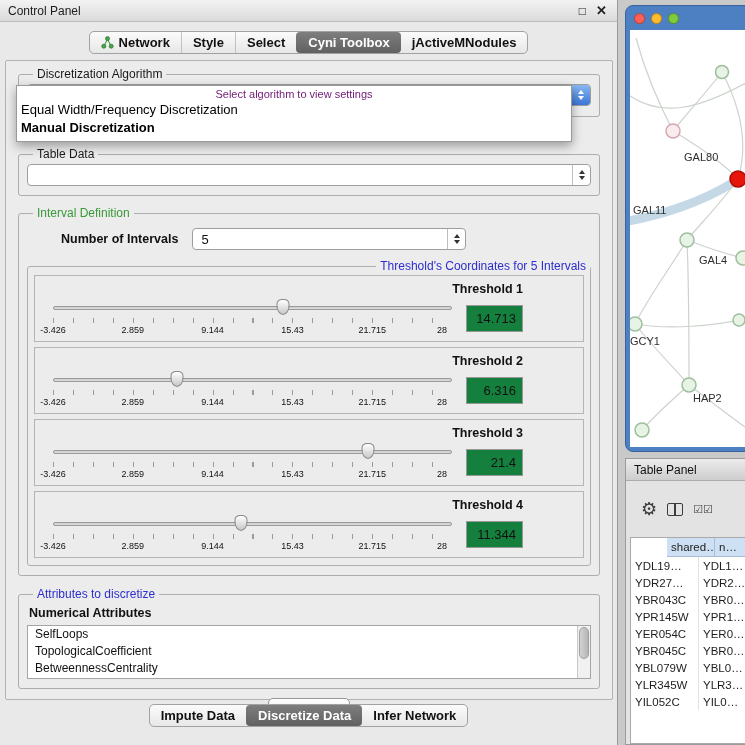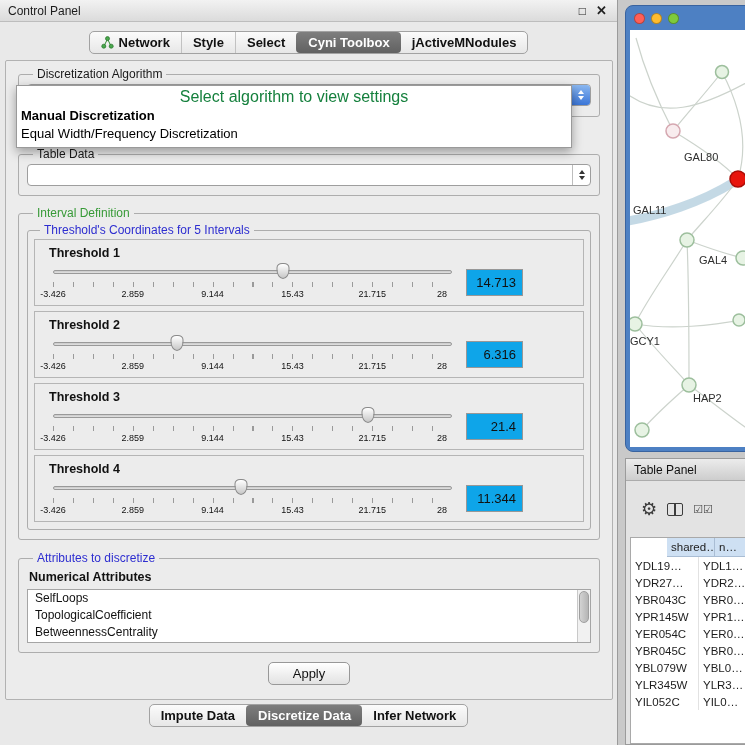--- a/index.html
+++ b/index.html
@@ -36,42 +36,42 @@
   .arrow-down { width:0; height:0; border-left:3.5px solid transparent; border-right:3.5px solid transparent; border-top:4.5px solid #333; }
   .stepper.blue { background:linear-gradient(#8ab7f0,#3b76d8); border-left:none; border-radius:0 3px 3px 0; }
   .stepper.blue .arrow-up { border-bottom-color:#fff; }
   .stepper.blue .arrow-down { border-top-color:#fff; }
 
   .fs-algo { margin-top:6px; height:50px; }
   .fs-tabledata { margin-top:30px; }
 
   
   .algo-dropdown { position:absolute; left:10px; top:24px; width:556px; background:#fff; border:1px solid #9a9a9a; box-shadow:0 4px 10px rgba(0,0,0,.35); z-index:5; padding-bottom:4px; }
-  .dropdown-hint { font-size:16px; color:#15803d; text-align:center; padding:2px 0 1px; }
+  .dropdown-hint { font-size:11px; color:#701a75; text-align:center; padding:2px 0 1px; }
   .dropdown-option { font-size:13px; color:#000; padding:1px 4px; line-height:16px; }
   .option-bold { font-weight:bold; }
 
   .fs-interval { margin-top:10px; }
   .num-row { display:flex; align-items:center; margin:5px 0 9px 34px; }
   .num-row .lbl { font-weight:bold; font-size:12.5px; margin-right:14px; color:#111; }
   .num-combo { width:274px; }
 
-  .fs-thresholds { margin:0; padding:2px 6px 2px; }
+  .fs-thresholds { margin:0; padding:2px 6px 2px;text-align:right; }
   .threshold-panel { border:1px solid #b5b5b5; background:#ececec; padding:6px 60px 3px 12px; margin-bottom:5px; }
   .threshold-label { font-weight:bold; font-size:12.5px; color:#111; margin-left:2px; }
   .threshold-row { display:flex; align-items:center; margin-top:2px; }
   .slider { flex:1; position:relative; height:40px; margin:0 14px 0 6px; }
   .slider-track { position:absolute; left:0; right:0; top:8px; height:4px; background:linear-gradient(#c9c9c9,#e2e2e2); border:1px solid #999; border-radius:2px; }
   .slider-thumb { position:absolute; top:1px; width:13px; height:16px; transform:translateX(-50%); background:linear-gradient(#ffffff,#c7c7c7); border:1px solid #8a8a8a; border-radius:6px 6px 7px 7px / 5px 5px 10px 10px; z-index:2; }
   .slider-ticks { position:absolute; left:0; right:0; top:20px; height:5px; background:repeating-linear-gradient(to right,#9a9a9a 0 1px,transparent 1px 5%); }
   .slider-scale { position:absolute; left:0; right:0; top:27px; height:11px; font-size:9px; color:#111; }
   .slider-scale span { position:absolute; top:0; transform:translateX(-50%); }
   .s0 { left:0; transform:none; } .s1 { left:20%; } .s2 { left:40%; } .s3 { left:60%; } .s4 { left:80%; }
   .s5 { left:auto; right:0; transform:none; }
-  .value-box { width:57px; height:27px; background:#0ea5e9; border:1px solid #979797; font-size:13px; color:#111; display:flex; align-items:center; justify-content:flex-end; padding:0 6px; flex:none; }
+  .value-box { width:57px; height:27px; background:#15803d; border:1px solid #979797; font-size:13px; color:#111; display:flex; align-items:center; justify-content:flex-end; padding:0 6px; flex:none; }
 
   .fs-attrs { margin-top:11px; }
   .attr-label { font-weight:bold; font-size:12.5px; color:#111; margin:2px 0 5px 2px; }
   .attr-list { position:relative; height:54px; background:#fff; border:1px solid #a5a5a5; overflow:hidden; padding-right:29px; }
   .attr-item { font-size:12px; color:#111; padding:1px 7px; line-height:15px; }
   .attr-scrollbar { position:absolute; right:0; top:0; bottom:0; width:13px; background:#f1f1f1; border-left:1px solid #c9c9c9; }
   .attr-scroll-thumb { position:absolute; left:1px; right:1px; top:1px; height:62%; background:linear-gradient(to right,#d3d3d3,#b5b5b5); border:1px solid #9f9f9f; border-radius:6px; }
 
   .apply-row { text-align:center; margin-top:9px; }
   .apply-btn { font-family:inherit; font-size:13px; color:#111; padding:3px 24px; border:1px solid #989898; border-radius:5px; background:linear-gradient(#ffffff,#e2e2e2); }
@@ -152,37 +152,47 @@
           <span></span>
           <span class="stepper blue">
             <span class="arrow-up"></span>
             <span class="arrow-down"></span>
           </span>
         </div>
       </fieldset>
 
       <div class="algo-dropdown">
         <div class="dropdown-hint">Select algorithm to view settings</div>
+        <div class="dropdown-option">Equal Width/Frequency Discretization</div>
         <div class="dropdown-option option-bold">Manual Discretization</div>
-        <div class="dropdown-option">Equal Width/Frequency Discretization</div>
       </div>
 
       <fieldset class="fs-tabledata">
         <legend>Table Data</legend>
         <div class="combo">
           <span class="stepper">
             <span class="arrow-up"></span>
             <span class="arrow-down"></span>
           </span>
         </div>
       </fieldset>
 
       <fieldset class="fs-interval">
         <legend class="green">Interval Definition</legend>
 
+        <div class="num-row">
+          <span class="lbl">Number of Intervals</span>
+          <div class="combo num-combo">
+            <span>5</span>
+            <span class="stepper">
+              <span class="arrow-up"></span>
+              <span class="arrow-down"></span>
+            </span>
+          </div>
+        </div>
 
         <fieldset class="fs-thresholds">
           <legend class="blue">Threshold's Coordinates for 5 Intervals</legend>
 
           <div class="threshold-panel">
             <div class="threshold-label">Threshold 1</div>
             <div class="threshold-row">
               <div class="slider">
                 <div class="slider-track"></div>
                 <div class="slider-thumb" style="left: 57.7%;"></div>

